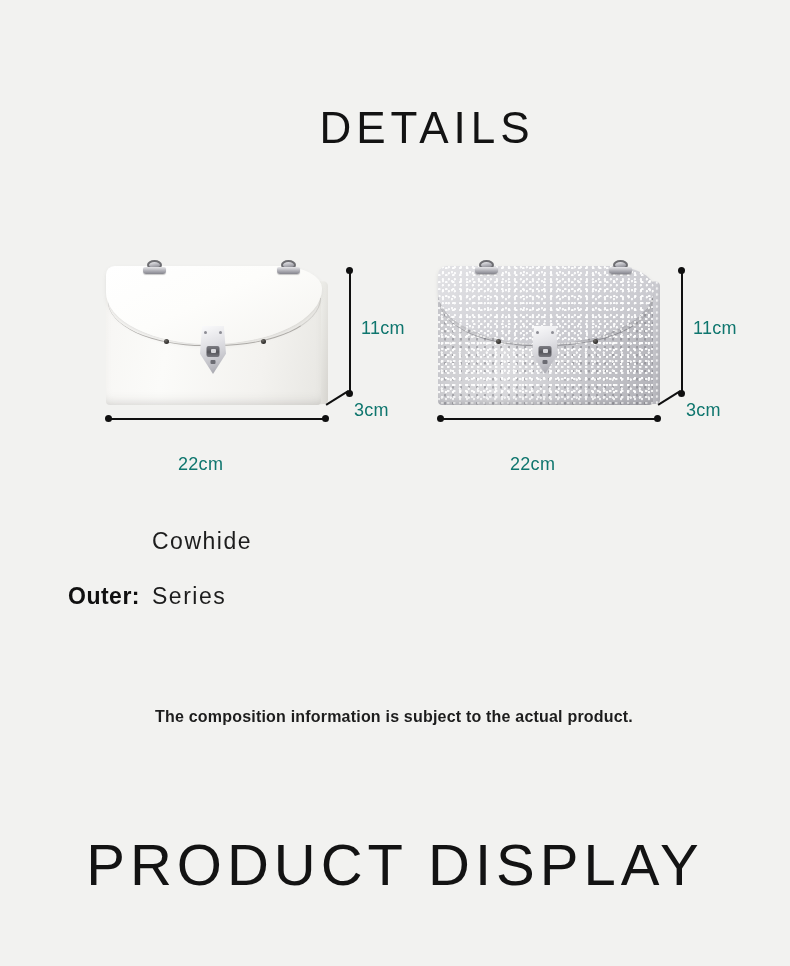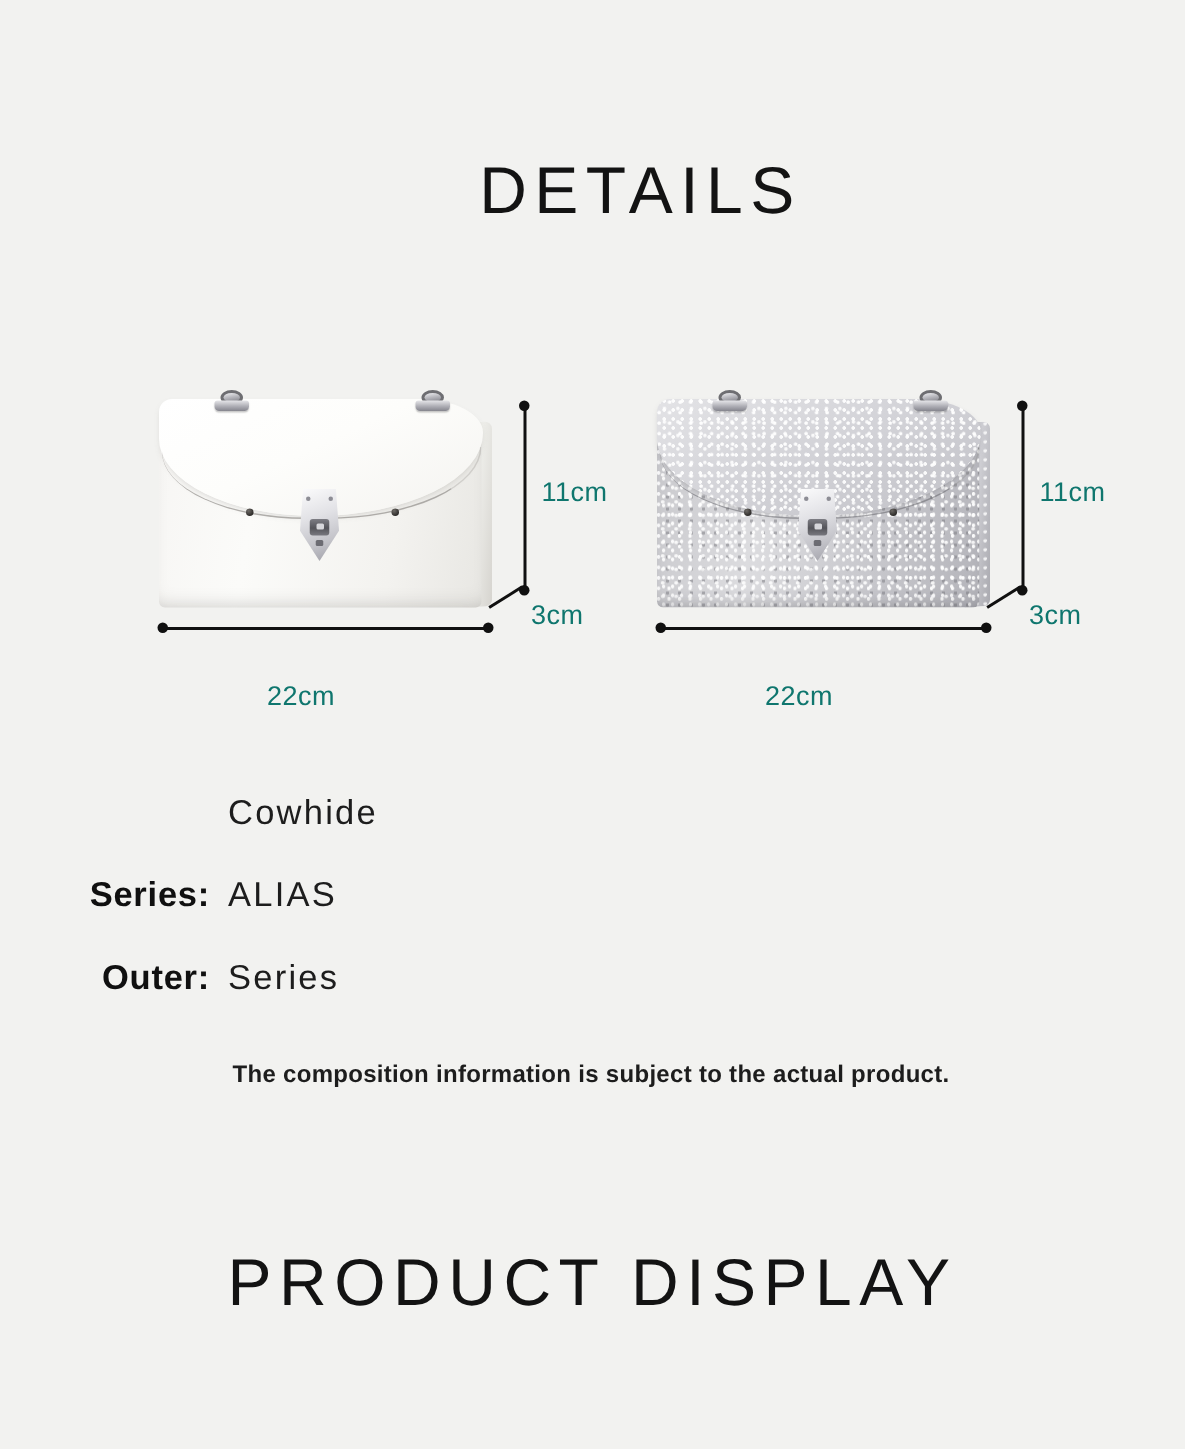--- a/index.html
+++ b/index.html
@@ -29,21 +29,21 @@
     white-space: nowrap;
   }
   #details-heading {
     top: 103px;
     font-size: 44px;
     letter-spacing: 5px;
     padding-left: 32px;
   }
   #display-heading {
     top: 831px;
-    font-size: 44px;
+    font-size: 58px;
     letter-spacing: 5px;
   }
 
   
   .bag-figure {
     position: absolute;
     top: 248px;
     width: 330px;
     height: 200px;
   }
@@ -421,24 +421,20 @@
 
   <div class="measure-line d-line"></div>
   <div class="measure-label d-label">3cm</div>
 </div>
 
 <div id="spec-list">
   <div class="spec-row">
     <span class="spec-value">Cowhide</span>
   </div>
   <div class="spec-row">
-    <span class="spec-label">Series:</span>
-    <span class="spec-value">ALIAS</span>
-  </div>
-  <div class="spec-row">
     <span class="spec-label">Outer:</span>
     <span class="spec-value">Series</span>
   </div>
 </div>
 
 <div id="spec-note">The composition information is subject to the actual product.</div>
 
 <div id="display-heading" class="section-heading">PRODUCT DISPLAY</div>
 
 </body></html>

